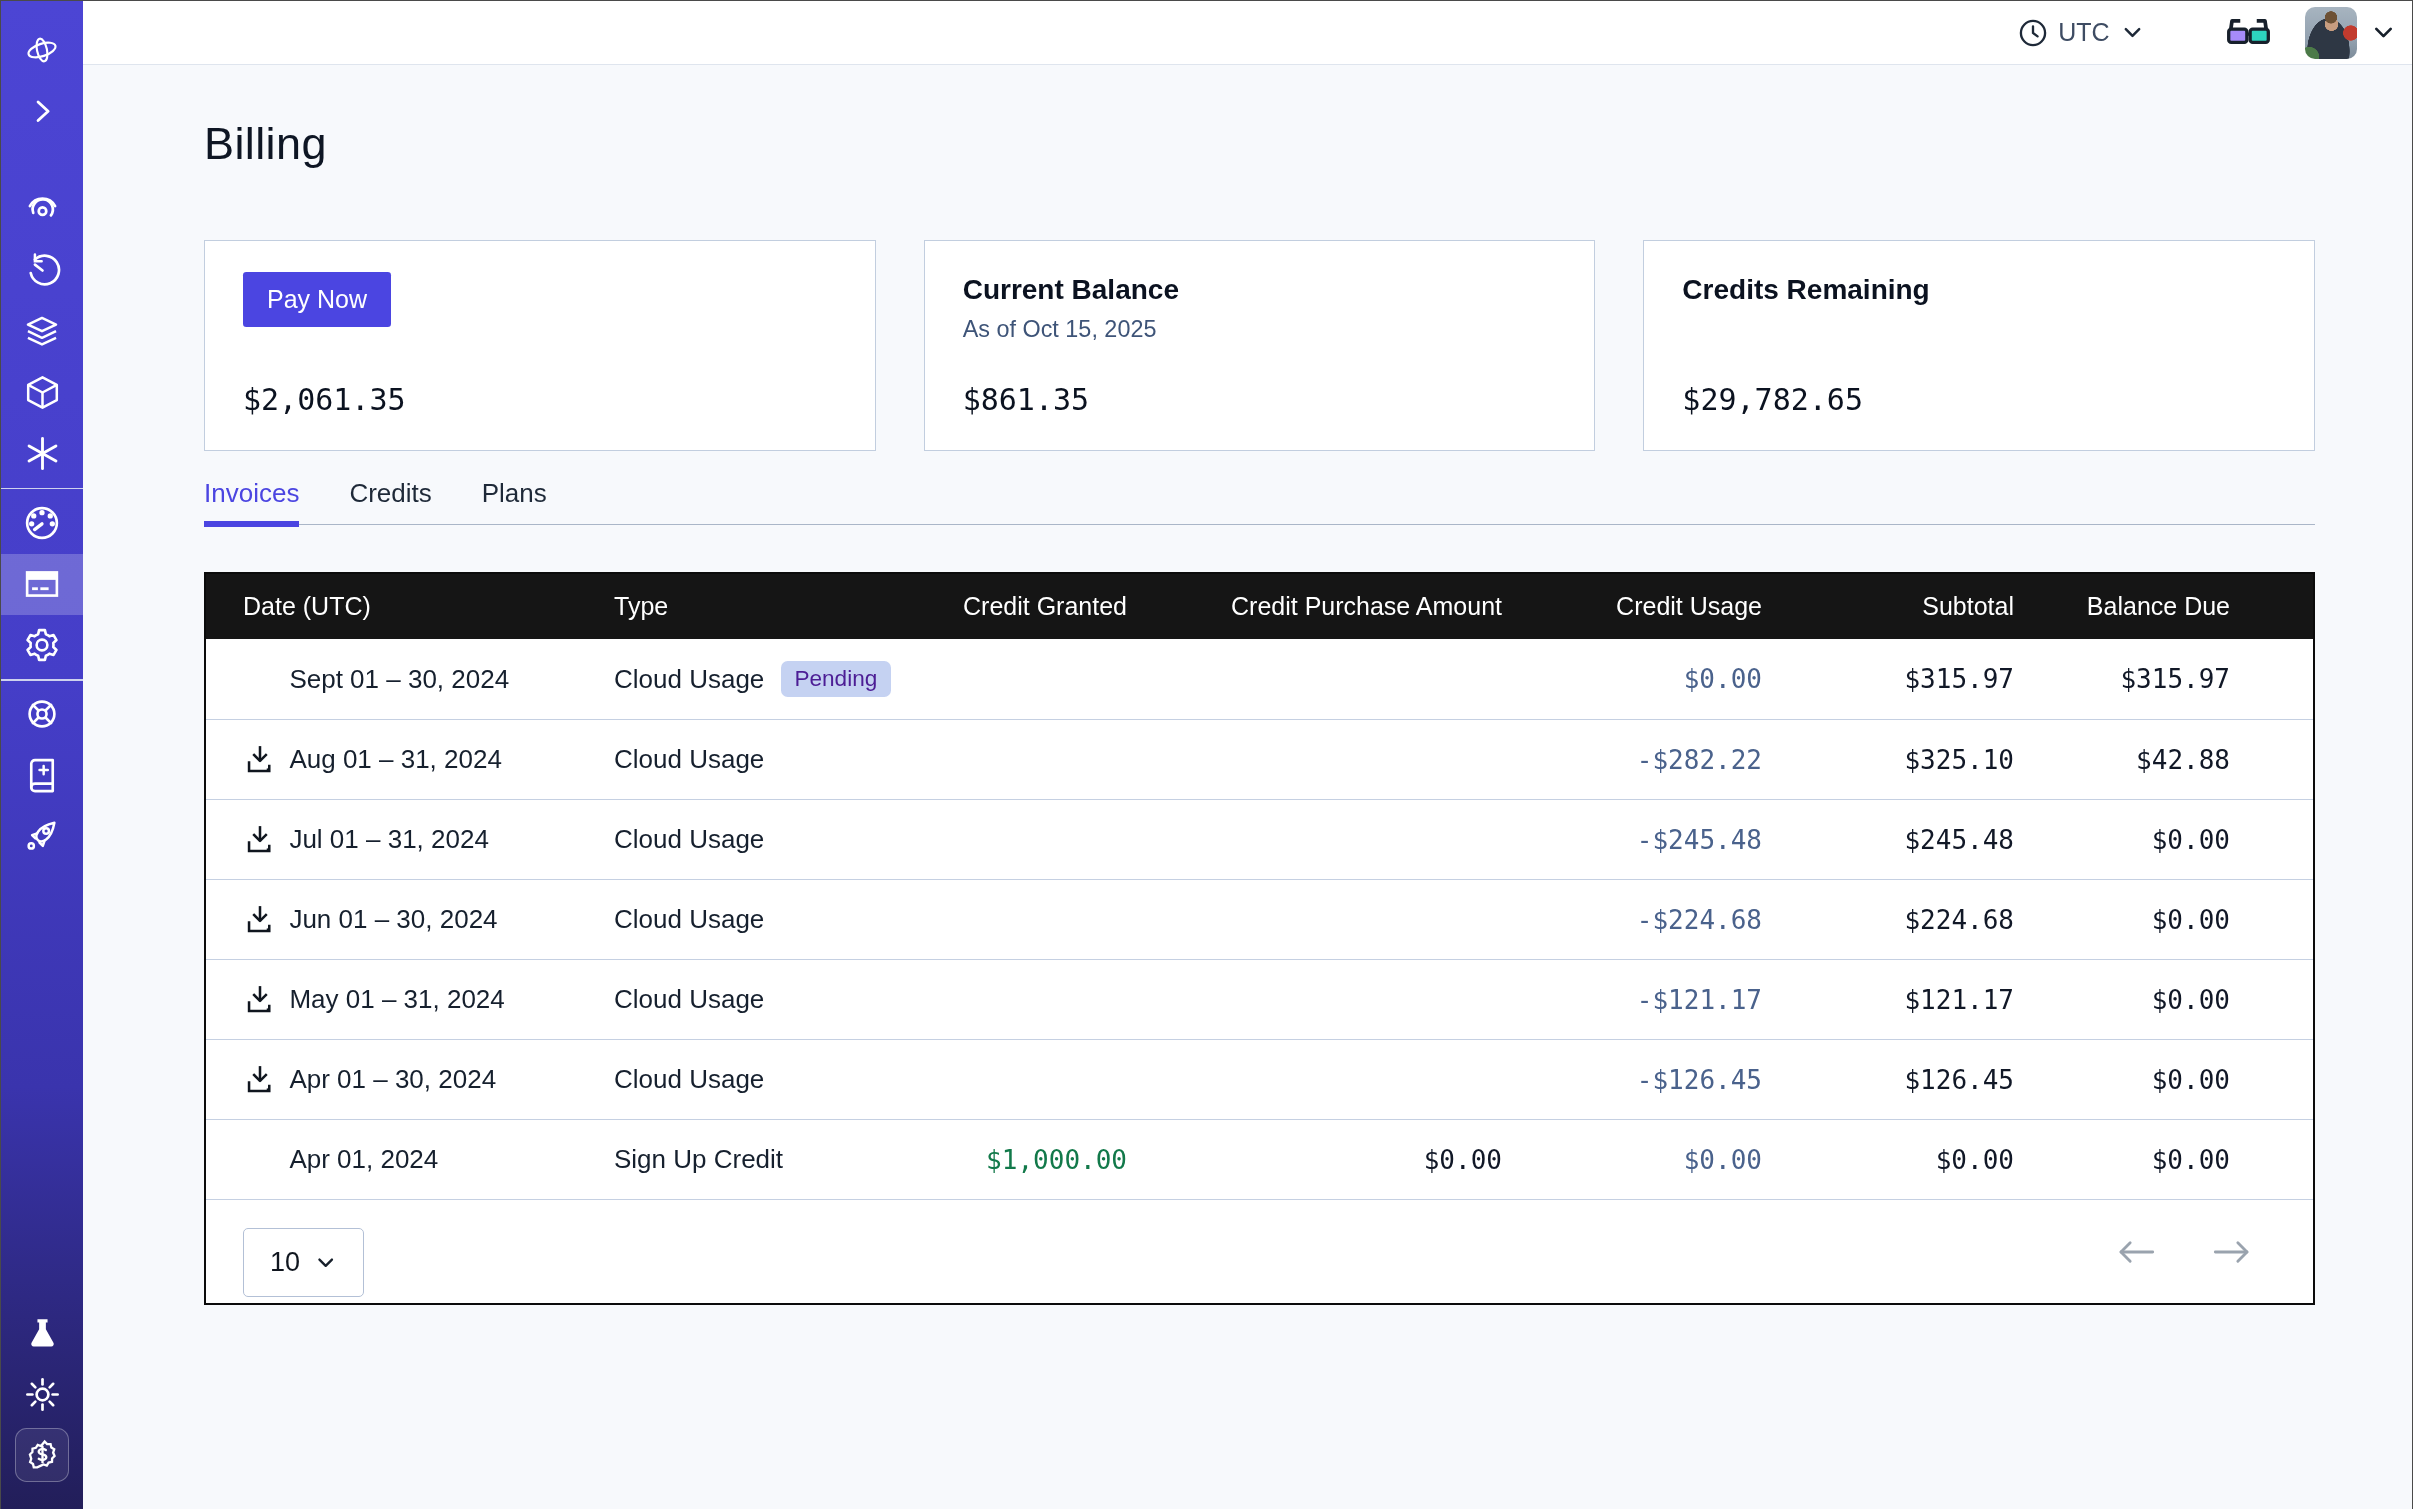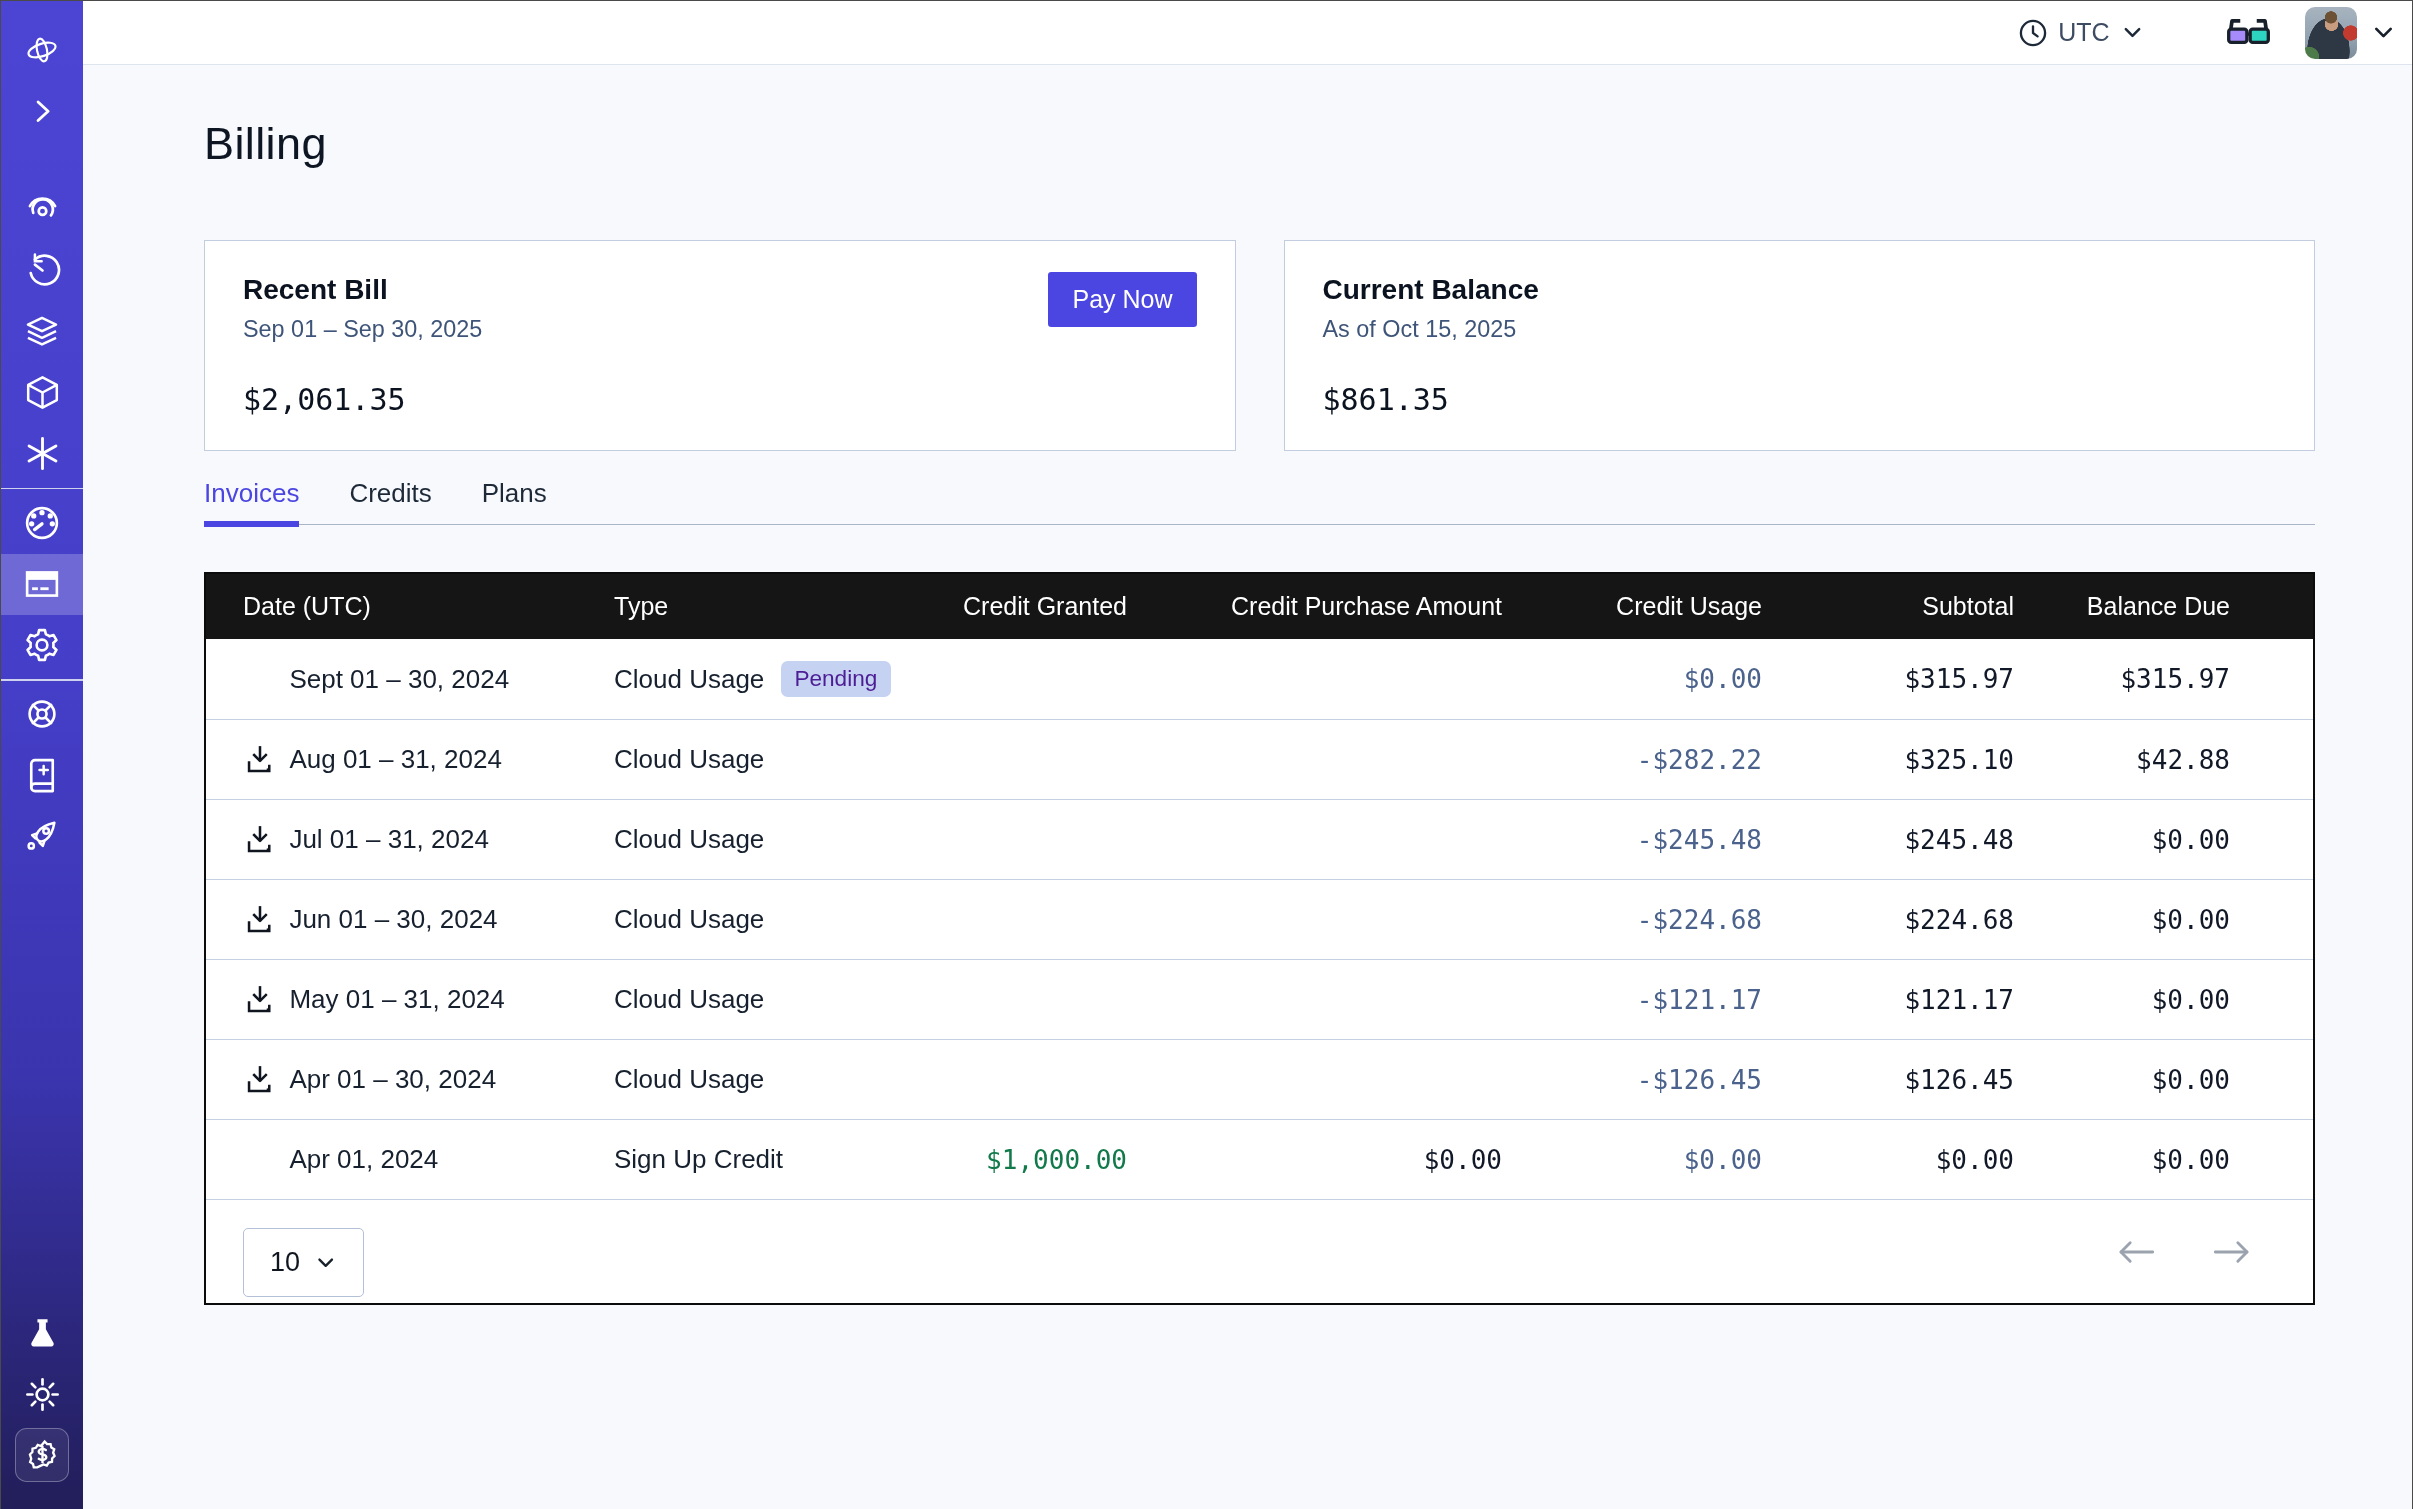--- a/index.html
+++ b/index.html
@@ -261,35 +261,36 @@
         </svg>
       </div>
     </header>
 
     <div class="content">
       <h1 class="page-title">Billing</h1>
 
       <div class="cards">
         <section class="card">
           <div class="card-head">
-            <div>
-              <div class="card-title">Recent Bill</div>
-              <div class="card-subtitle">Sep 01 – Sep 30, 2025</div>
-            </div>
             <button class="pay-btn">Pay Now</button>
           </div>
           <div class="card-amount">$2,061.35</div>
         </section>
 
         <section class="card">
           <div class="card-title">Current Balance</div>
           <div class="card-subtitle">As of Oct 15, 2025</div>
           <div class="card-amount">$861.35</div>
         </section>
 
+        <section class="card">
+          <div class="card-title">Credits Remaining</div>
+          <div class="card-subtitle"></div>
+          <div class="card-amount">$29,782.65</div>
+        </section>
       </div>
 
       <nav class="tabs">
         <div class="tab active">Invoices</div>
         <div class="tab">Credits</div>
         <div class="tab">Plans</div>
       </nav>
 
       <div class="table-card">
         <div class="thead-row" id="thead">

